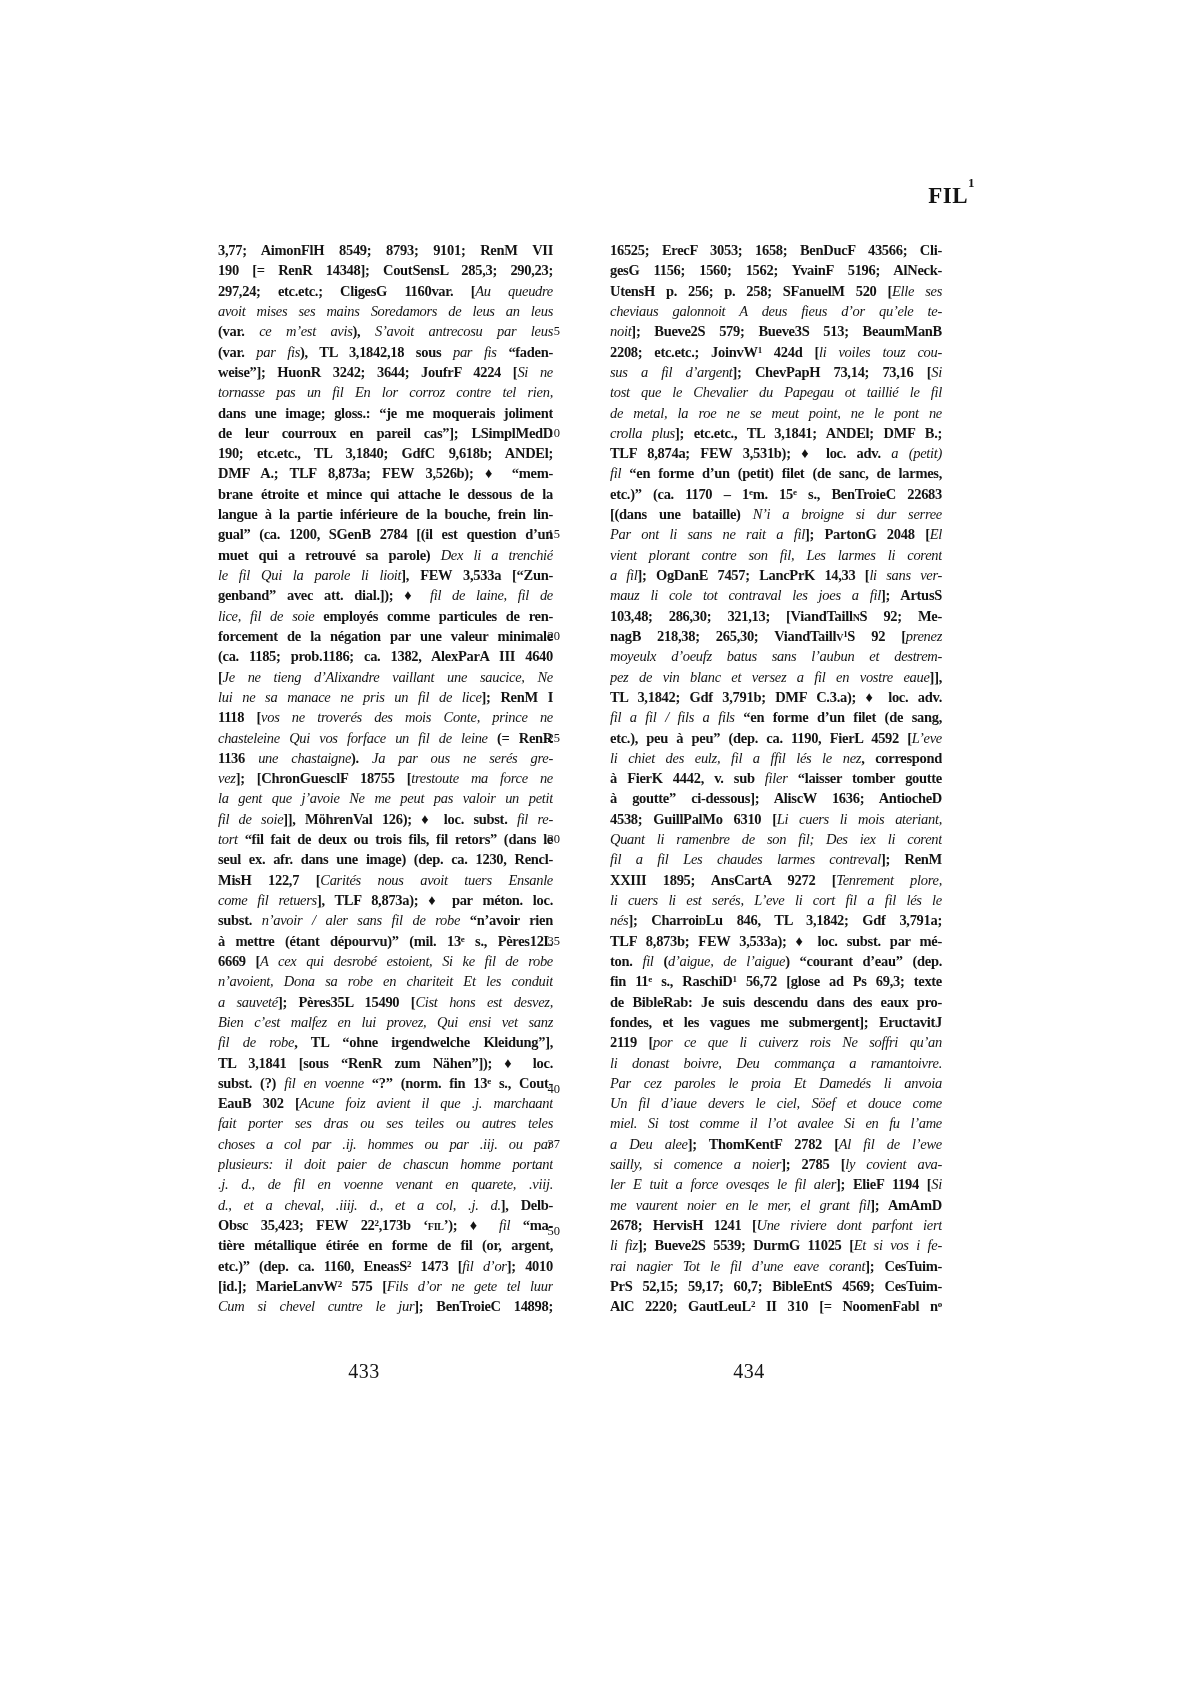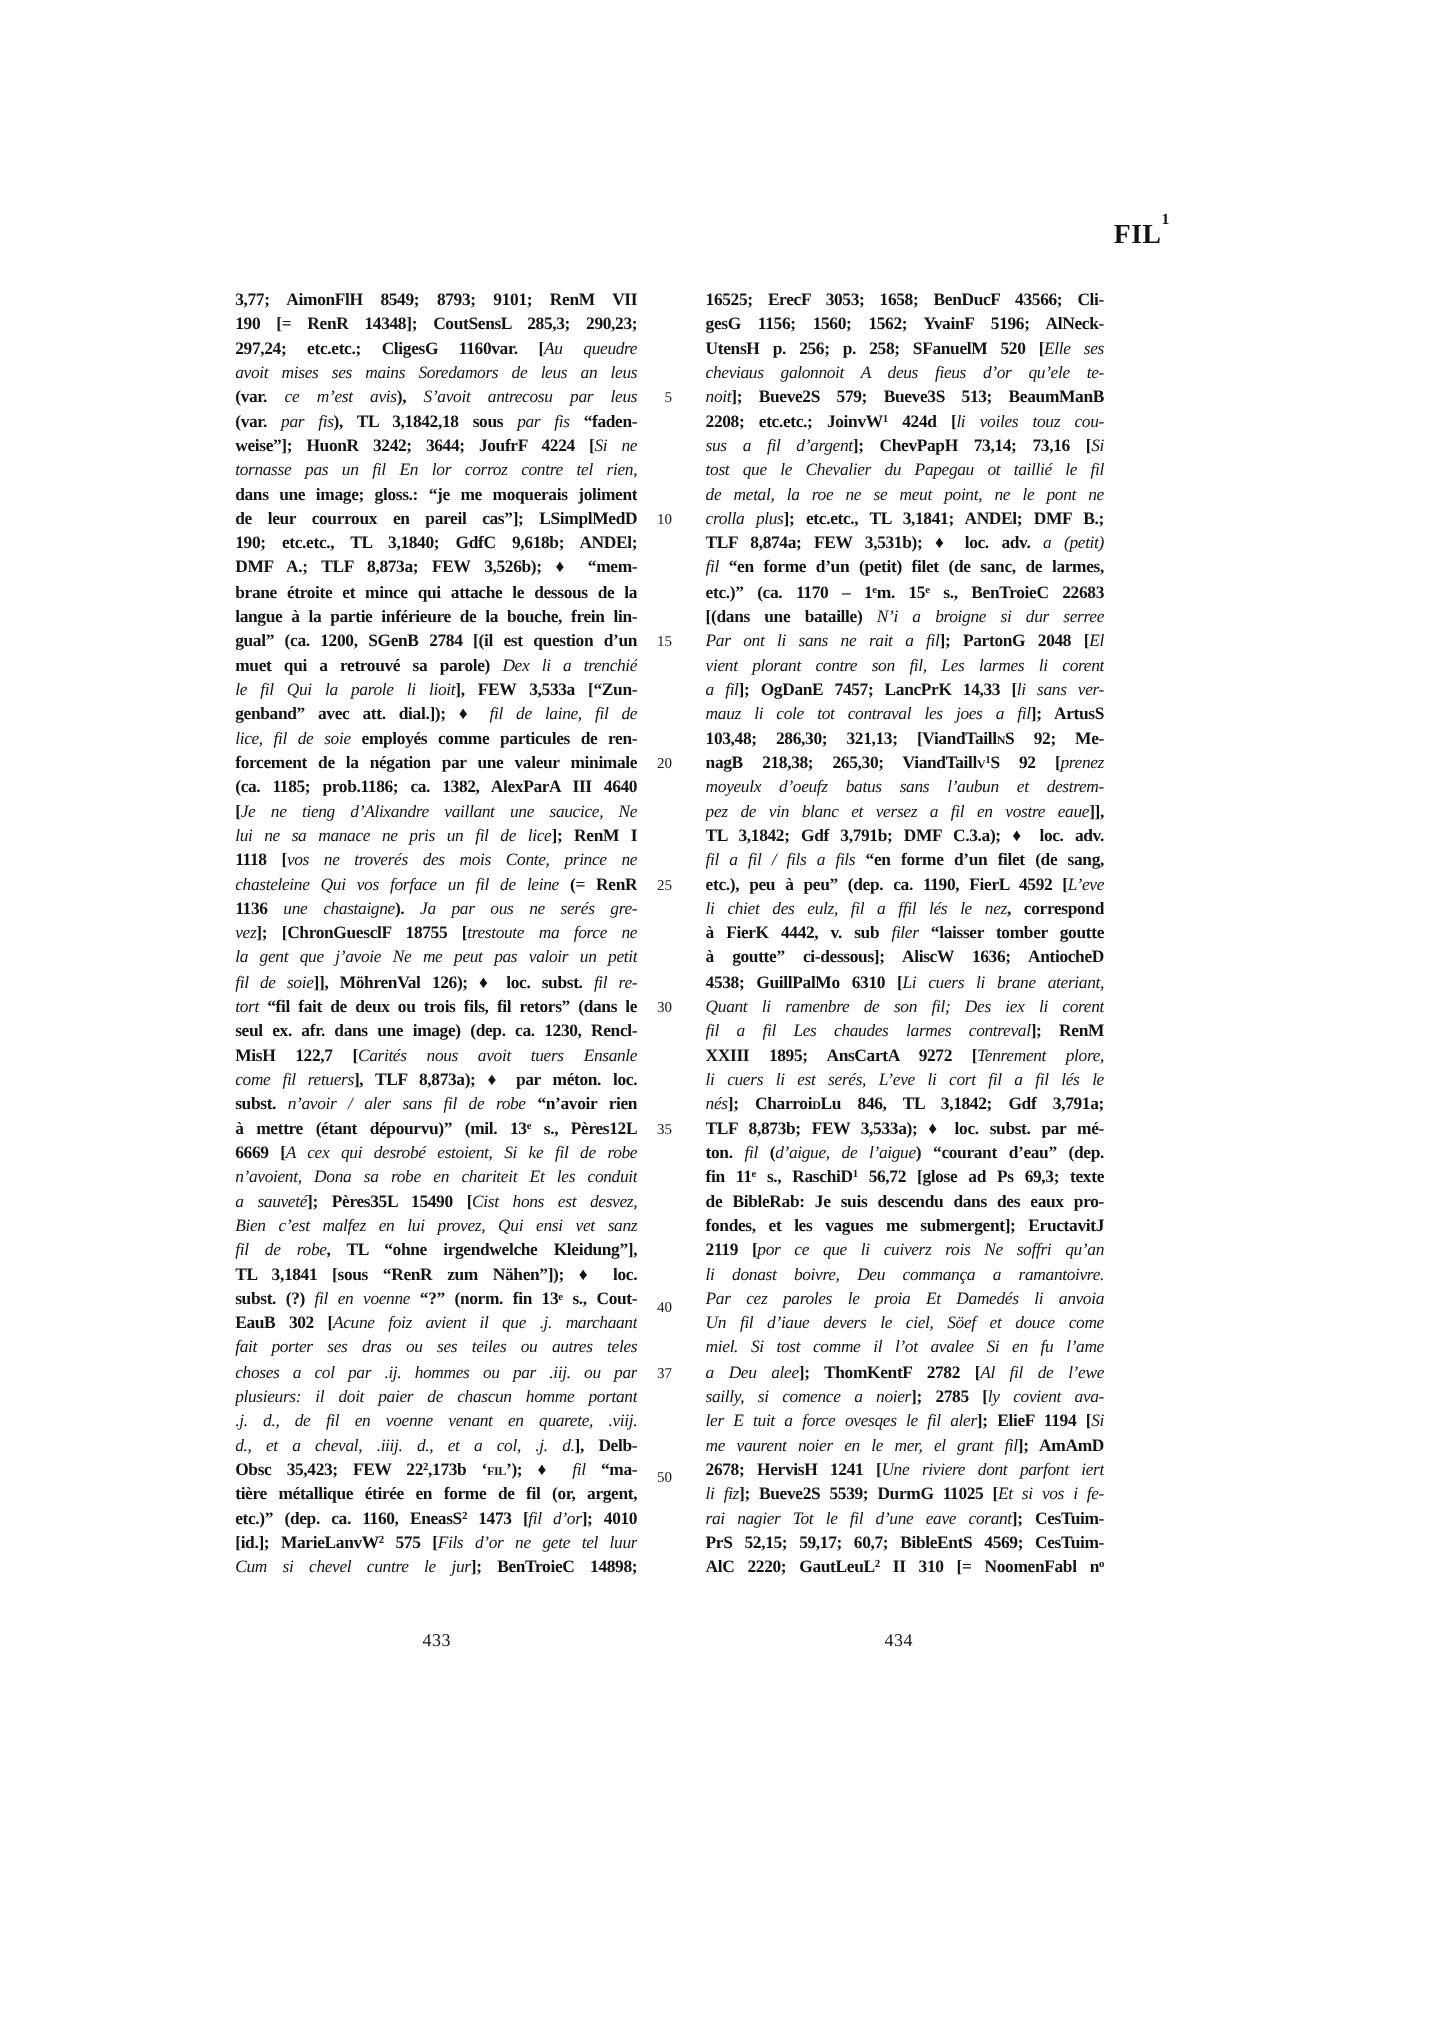--- a/index.html
+++ b/index.html
@@ -11,41 +11,42 @@
   .page{position:absolute;inset:0;text-decoration:underline;}
   .running-head{
     position:absolute;top:182px;right:216px;
     font-weight:700;font-size:23px;letter-spacing:0.5px;
   }
   .running-head sup{font-size:13px;position:relative;top:-7px;font-weight:700;}
   .col{
     position:absolute;top:240px;
     font-size:14.5px;line-height:20.32px;letter-spacing:-0.3px;
     font-weight:700;
+    margin-left:22px;
   }
   .col-left{left:196px;width:335px;}
   .col-right{left:588px;width:332px;}
   .line{
     height:20.32px;overflow:hidden;
     text-align:justify;text-align-last:justify;
   }
   .line em{font-style:italic;font-weight:400;}
   .line strong{font-weight:700;}
   .line sup{font-size:0.62em;font-weight:inherit;position:relative;top:-0.45em;vertical-align:baseline;}
   .sc{font-variant:small-caps;}
   .gutter{
     position:absolute;left:532px;top:240px;width:28px;
     font-size:12.5px;font-weight:400;
   }
   .gutter-num{
     position:absolute;right:0;height:20.32px;line-height:20.32px;text-align:right;
   }
   .pagenum{
     position:absolute;top:1360px;width:44px;text-align:center;
-    font-size:15px;font-weight:400;letter-spacing:0.5px;
+    font-size:20px;font-weight:400;letter-spacing:0.5px;
   }
   .pagenum-left{left:342px;}
   .pagenum-right{left:727px;}
 </style>
 </head>
 <body>
 
 <div class="page">
 
   <div class="running-head"><span>FIL</span><sup>1</sup></div>
@@ -141,21 +142,21 @@
       <div class="line">103,48; 286,30; 321,13; [ViandTaill<span class="sc">n</span>S 92; Me-</div>
       <div class="line">nagB 218,38; 265,30; ViandTaill<span class="sc">v</span><sup>1</sup>S 92 [<em>prenez</em></div>
       <div class="line"><em>moyeulx d’oeufz batus sans l’aubun et destrem-</em></div>
       <div class="line"><em>pez de vin blanc et versez a fil en vostre eaue</em>]],</div>
       <div class="line">TL 3,1842; Gdf 3,791b; DMF C.3.a); ♦ loc. adv.</div>
       <div class="line"><em>fil a fil / fils a fils</em> <strong>“en forme d’un filet (de sang,</strong></div>
       <div class="line"><strong>etc.), peu à peu”</strong> (dep. ca. 1190, FierL 4592 [<em>L’eve</em></div>
       <div class="line"><em>li chiet des eulz, fil a ffil lés le nez</em>, correspond</div>
       <div class="line">à FierK 4442, v. sub <em>filer</em> <strong>“laisser tomber goutte</strong></div>
       <div class="line"><strong>à goutte”</strong> ci-dessous]; AliscW 1636; AntiocheD</div>
-      <div class="line">4538; GuillPalMo 6310 [<em>Li cuers li brane ateriant,</em></div>
+      <div class="line">4538; GuillPalMo 6310 [<em>Li cuers li mois ateriant,</em></div>
       <div class="line"><em>Quant li ramenbre de son fil; Des iex li corent</em></div>
       <div class="line"><em>fil a fil Les chaudes larmes contreval</em>]; RenM</div>
       <div class="line">XXIII 1895; AnsCartA 9272 [<em>Tenrement plore,</em></div>
       <div class="line"><em>li cuers li est serés, L’eve li cort fil a fil lés le</em></div>
       <div class="line"><em>nés</em>]; Charroi<span class="sc">d</span>Lu 846, TL 3,1842; Gdf 3,791a;</div>
       <div class="line">TLF 8,873b; FEW 3,533a); ♦ loc. subst. par mé-</div>
       <div class="line">ton. <em>fil</em> (<em>d’aigue, de l’aigue</em>) <strong>“courant d’eau”</strong> (dep.</div>
       <div class="line">fin 11<sup>e</sup> s., RaschiD<sup>1</sup> 56,72 [glose ad Ps 69,3; texte</div>
       <div class="line">de BibleRab: <strong>Je suis descendu dans des eaux pro-</strong></div>
       <div class="line"><strong>fondes, et les vagues me submergent</strong>]; EructavitJ</div>

